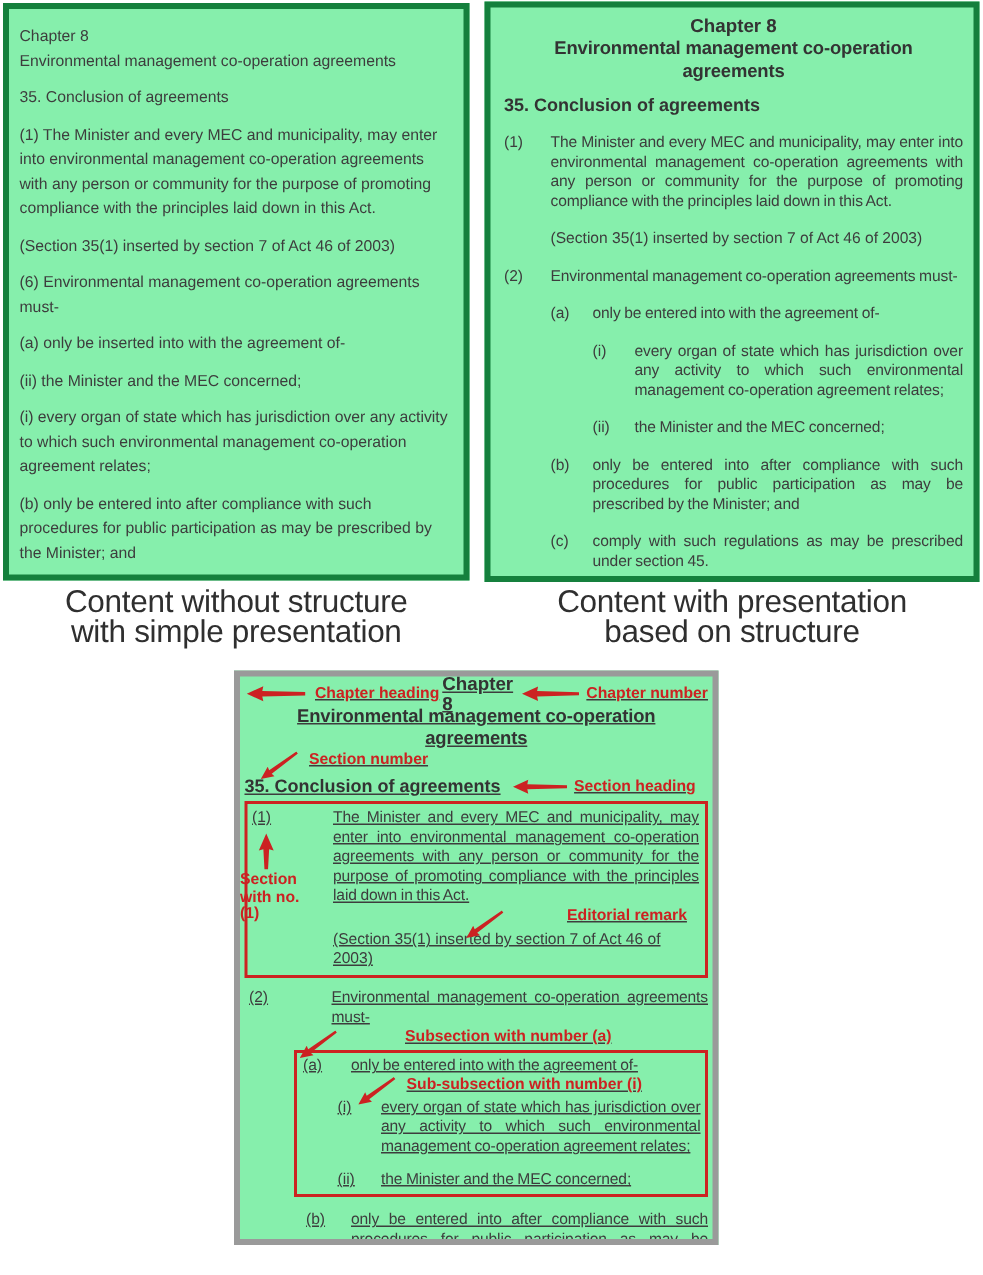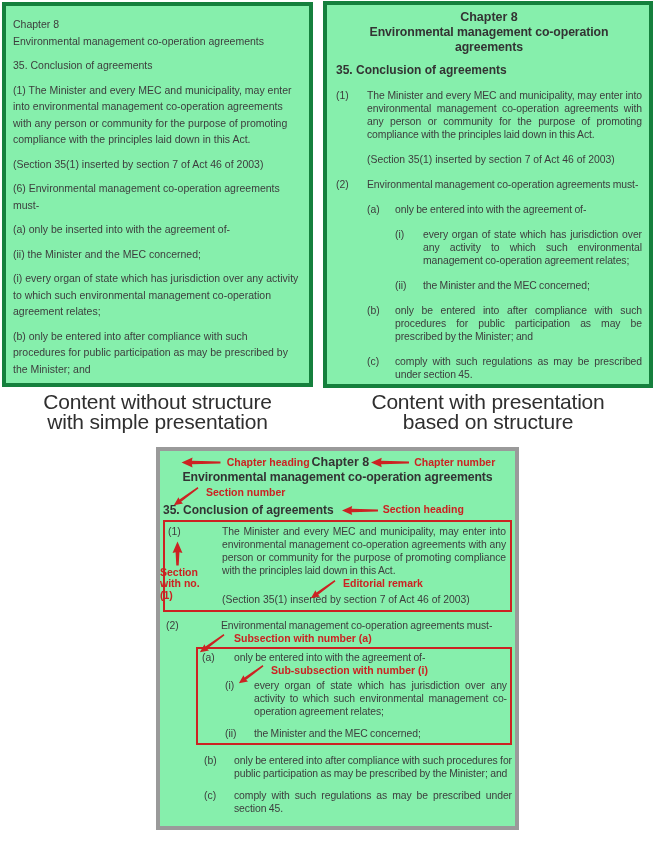--- a/index.html
+++ b/index.html
@@ -2,21 +2,21 @@
 <html><head>
 <meta charset="utf-8">
 <style>
   html,body { margin:0; padding:0; background:#fff; }
   body { width:655px; height:850px; position:relative; font-family:"Liberation Sans", sans-serif; color:#3d3d3d; }
 
   
   .panel { position:absolute; background:#86efac; border:4px solid #15803d; box-sizing:border-box; overflow:hidden; }
   #plain-panel  { left:2px;   top:2px;   width:311px; height:385px; padding:8px 7px; font-size:10.5px; line-height:16.5px; }
   #struct-panel { left:323px; top:1px;   width:330px; height:387px; padding:5px 7px 0 9px; }
-  #annot-panel  { left:156px; top:447px; width:363px; height:383px; border-color:#9a9a9a; padding:3px; }
+  #annot-panel  { left:156px; top:447px; width:323px; height:383px; border-color:#9a9a9a; padding:3px;text-decoration:underline; }
 
   #plain-panel p { margin:8px 0 0 0; }
   #plain-panel p.first { margin:2px 0 0 0; }
   #plain-panel p.nogap { margin:0; }
 
   
   .sdoc { font-size:10.4px; line-height:13px; color:#3d3d3d; }
   .sdoc .txt { flex:1; text-align:justify; letter-spacing:-0.08px; word-spacing:-0.4px; }
   .sdoc .item { display:flex; }
   .sdoc .num { flex-shrink:0; }
@@ -46,28 +46,28 @@
 
   .bp .secnum-row { margin-left:8px; height:16px; padding-top:2px; }
   .bp .sechead-row { display:flex; align-items:center; height:15px; }
   .bp .sechead-row .arrL { margin-left:8px; }
   .bp .sechead-row .ann { margin-left:5px; }
 
   .rbox { border:2px solid #cc2222; }
   .rbox1 { margin-top:2px; padding:3px 4px 4px 3px; position:relative; }
   .bp .item.l1 .num { width:54px; }
   .rbox1 .remark { margin-left:54px; }
-  .edrow { margin-left:140px; height:15px; margin-top:1px; }
+  .edrow { margin-left:140px; height:15px; margin-top:1px;gap:35px; }
   .edrow .diag { top:7px; }
   .secno { position:absolute; left:-5px; top:19px; width:62px; }
   .secno .up { margin-left:12px; width:11px; height:25px; display:block; margin-bottom:1px; }
   .secno .ann { line-height:11.5px; }
 
   .bp .i2 { margin:7px 0 0 3px; } .bp .i2 .num { width:55px; }
-  .subrow { margin:1px 0 0 36px; height:14px; }
+  .subrow { margin:1px 0 0 36px; height:14px;gap:36px; }
   .subrow .diag { top:6px; left:-2px; }
   .rbox2 { margin-left:33px; padding:2px 3px 3px 4px; }
   .rbox2 .item.l2 .num { width:32px; }
   .rbox2 .item.l3 { margin-left:23px; } .rbox2 .item.l3 .num { width:29px; }
   .rbox2 .item.gap { margin-top:9px; }
   .subsubrow { margin-left:34px; height:14px; padding-top:1px; }
   .bp .item.lb { margin:9px 0 0 41px; } .bp .item.lb .num { width:30px; }
 
   
   .caption { position:absolute; text-align:center; font-size:21px; line-height:19.5px; color:#2f2f2f; letter-spacing:-0.2px; }

